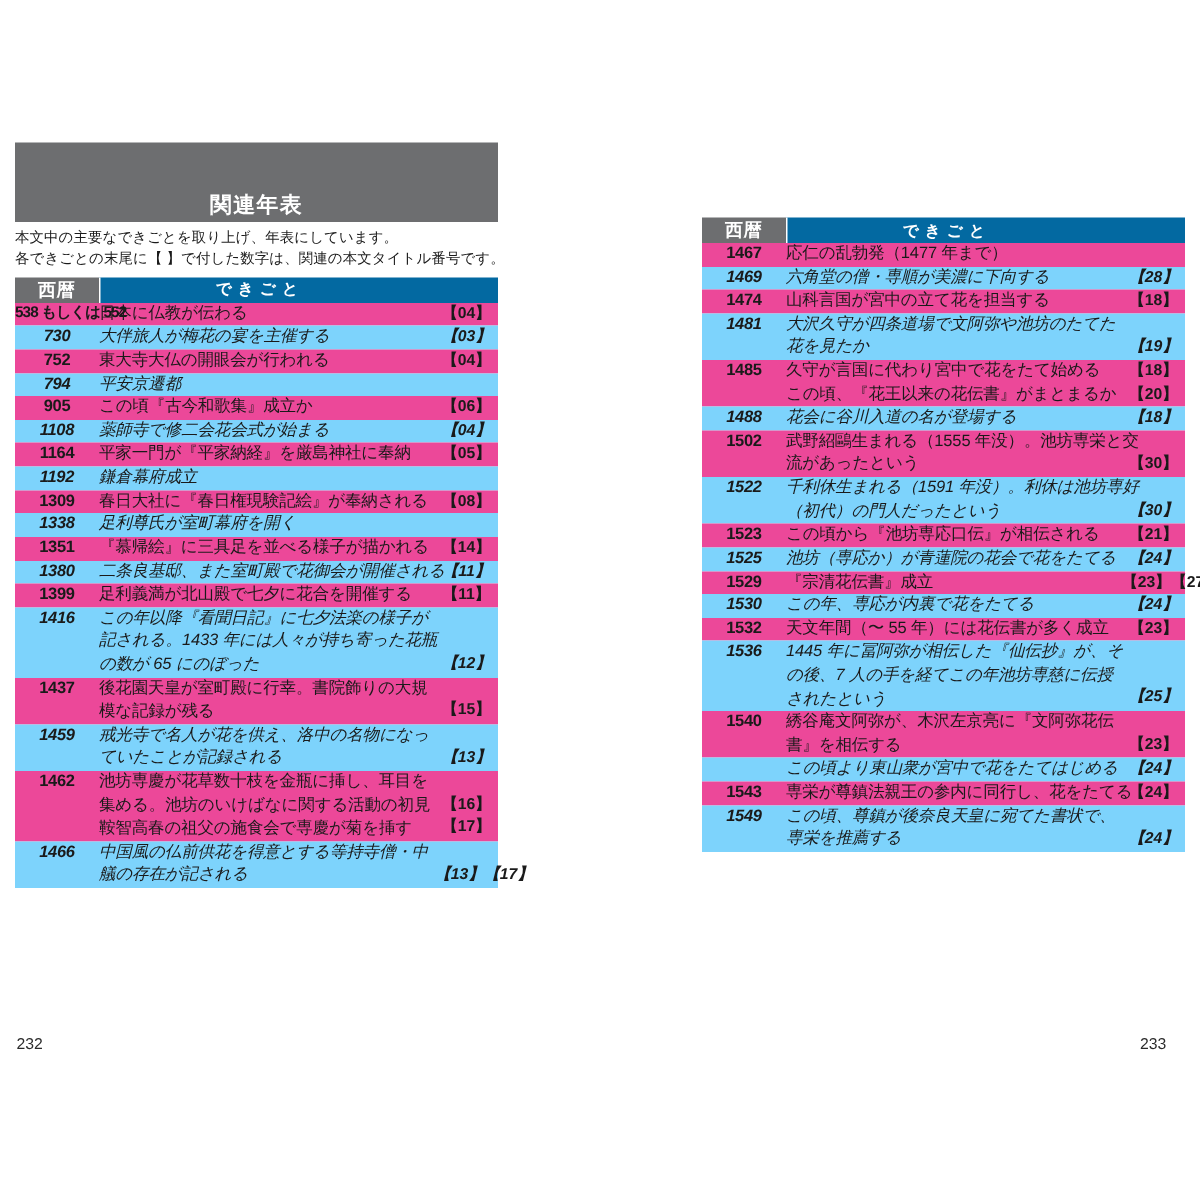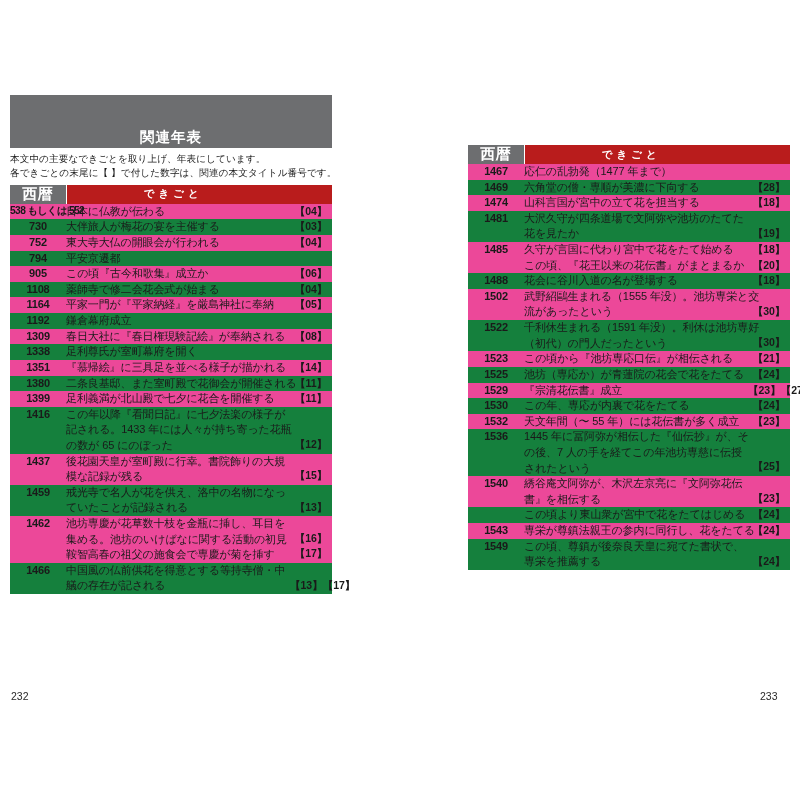--- a/index.html
+++ b/index.html
@@ -69,29 +69,29 @@
   table.chrono {
     border-collapse: collapse;
     width: 322px;
     table-layout: fixed;
   }
   table.chrono col.c-year { width: 56px; }
   table.chrono col.c-event { width: 224px; }
   table.chrono col.c-ref  { width: 42px; }
 
   table.chrono thead th {
-    background: #b91c1c;
+    background: #0369a1;
     padding: 0;
     height: 16px;
     border: none;
   }
   th.th-year {
     background: #6d6e70 !important;
     color: #ffffff;
-    font-size: 15px;
+    font-size: 12px;
     font-weight: bold;
     text-align: center;
     letter-spacing: 0.5px;
     border-right: 1.5px solid #ffffff !important;
   }
   th.th-event {
     color: #ffffff;
     font-size: 10.5px;
     font-weight: bold;
     text-align: center;
@@ -99,21 +99,21 @@
     padding-right: 10px !important;
   }
   th.th-ref { background: #9a9b9d; }
 
   table.chrono td {
     padding: 0;
     vertical-align: top;
     border: none;
   }
   tr.band-shade td { background: #ec4899; }
-  tr.band-plain td { background: #15803d; }
+  tr.band-plain td { background: #7dd3fc; font-style: italic; }
 
   td.td-year {
     font-size: 11px;
     font-weight: bold;
     text-align: center;
     padding-top: 3px;
     padding-bottom: 3px;
     line-height: 1.42;
     letter-spacing: -0.2px;
     white-space: nowrap;

